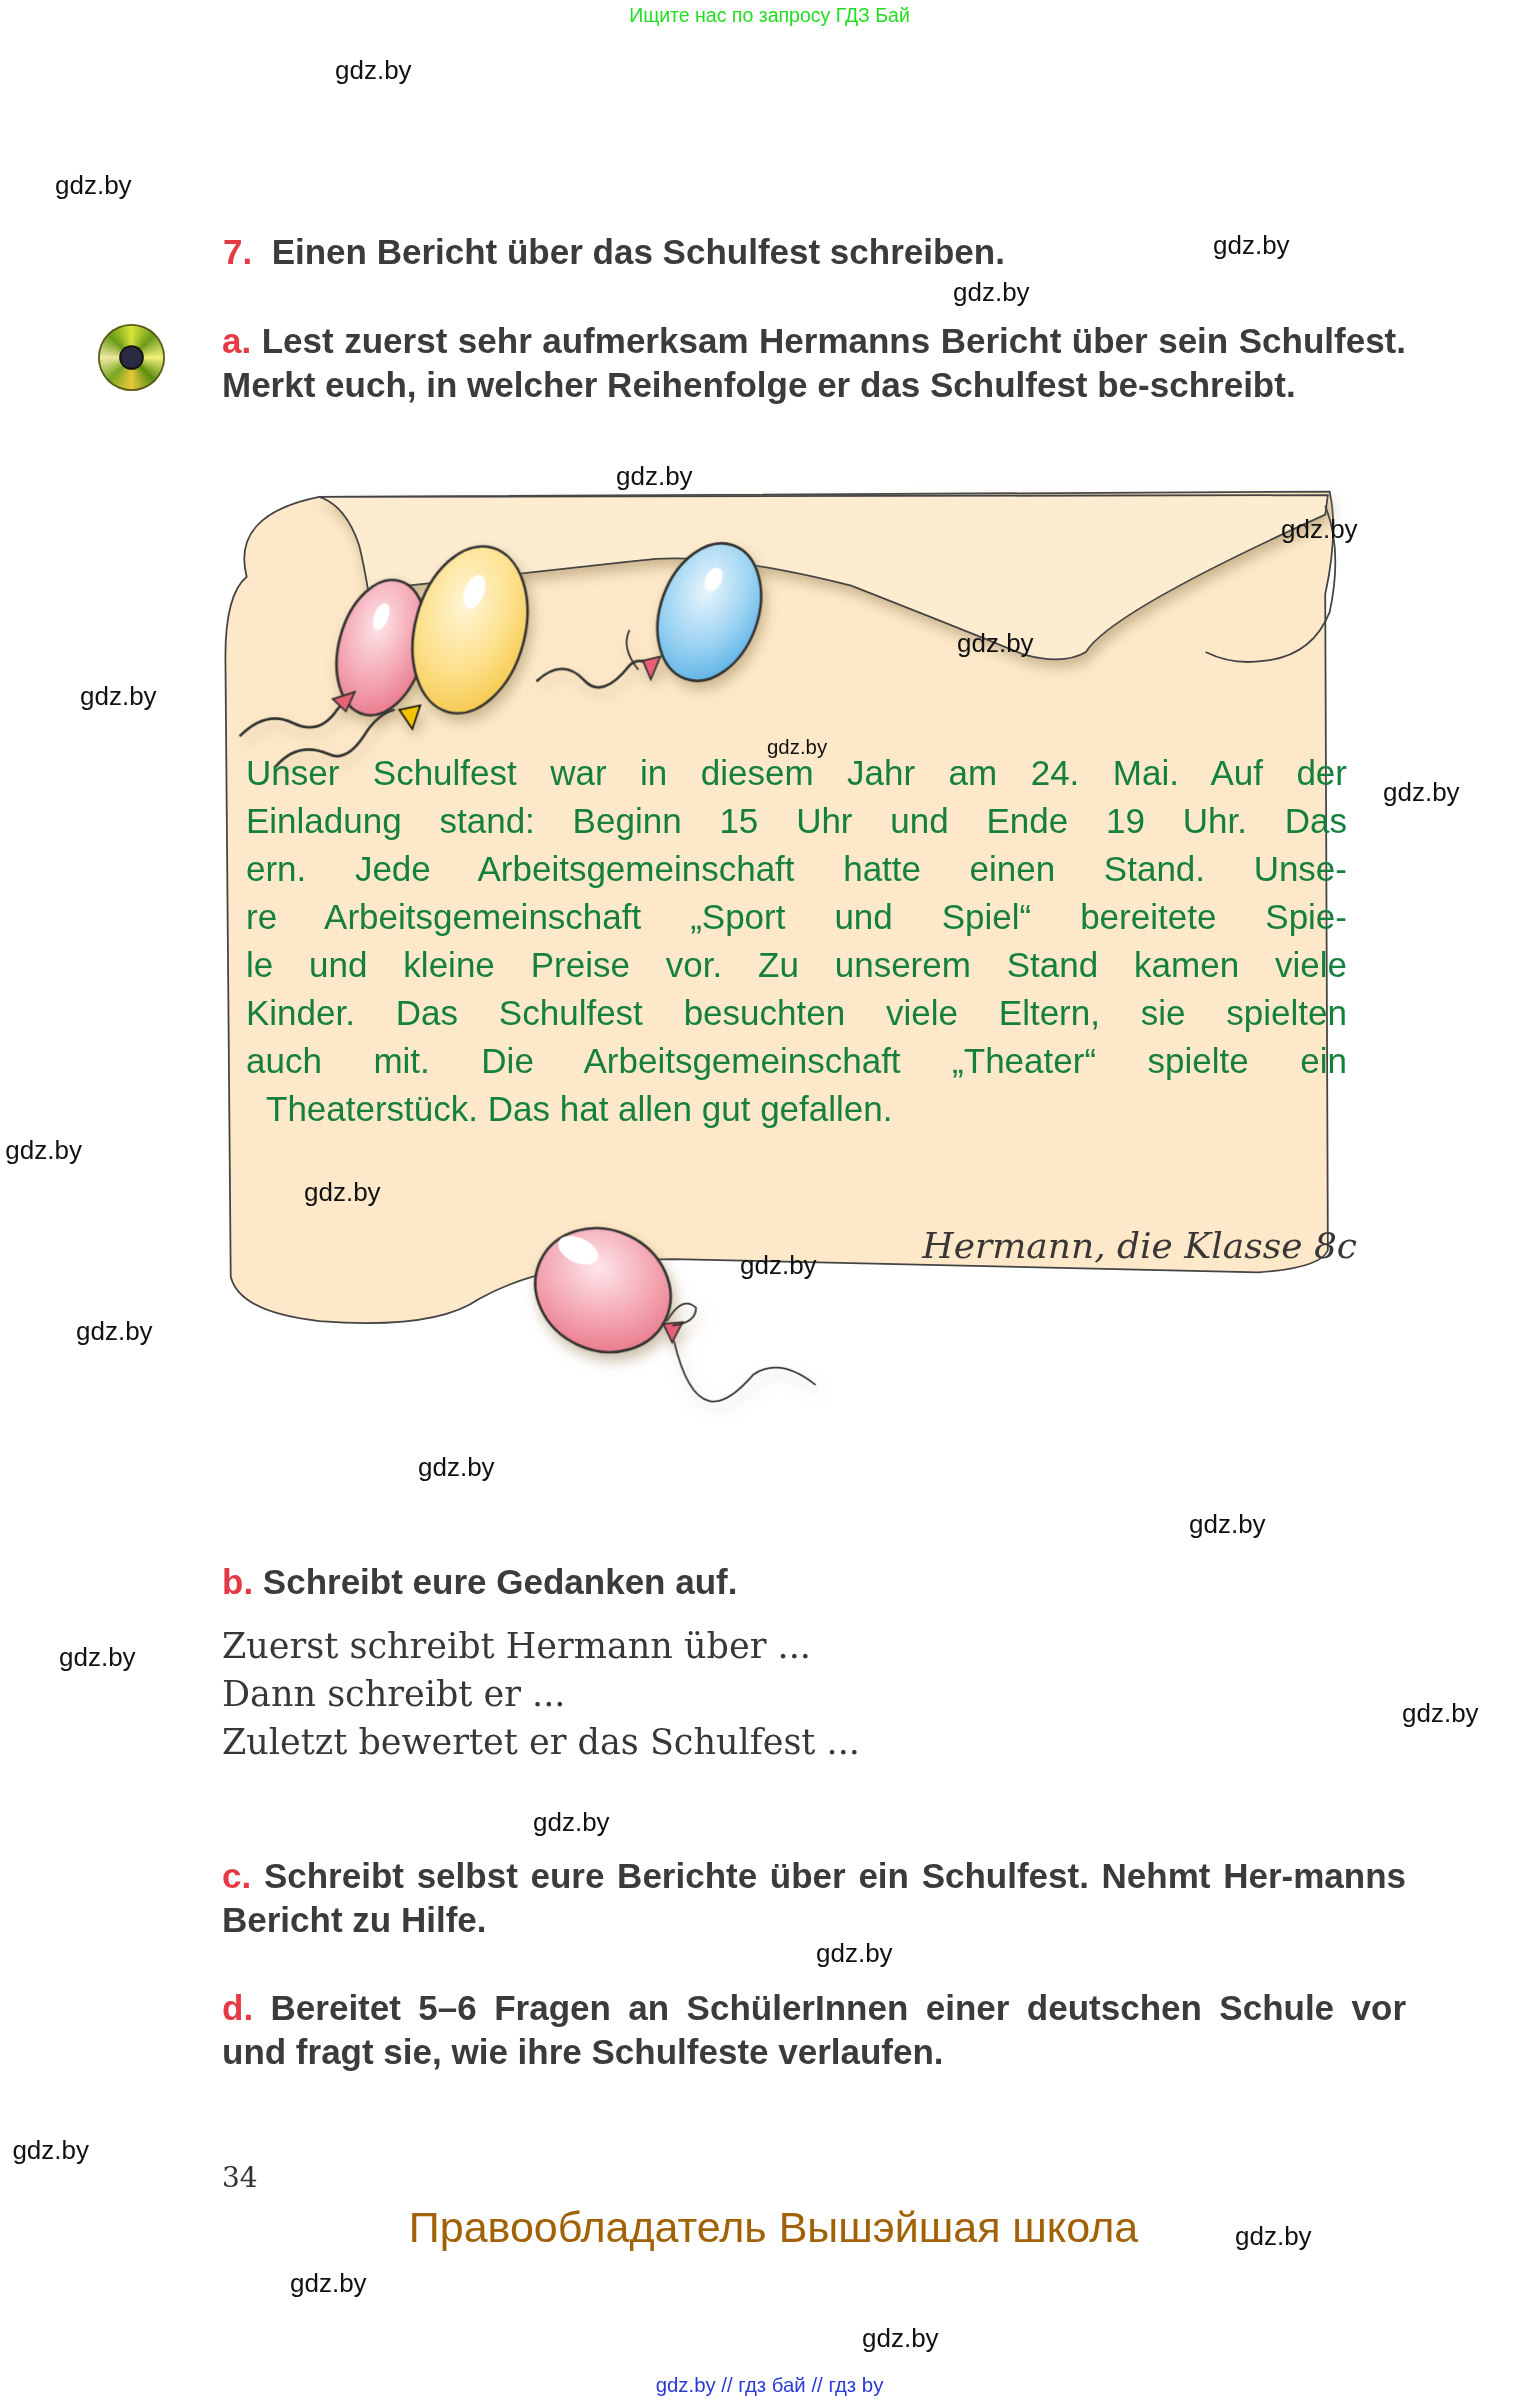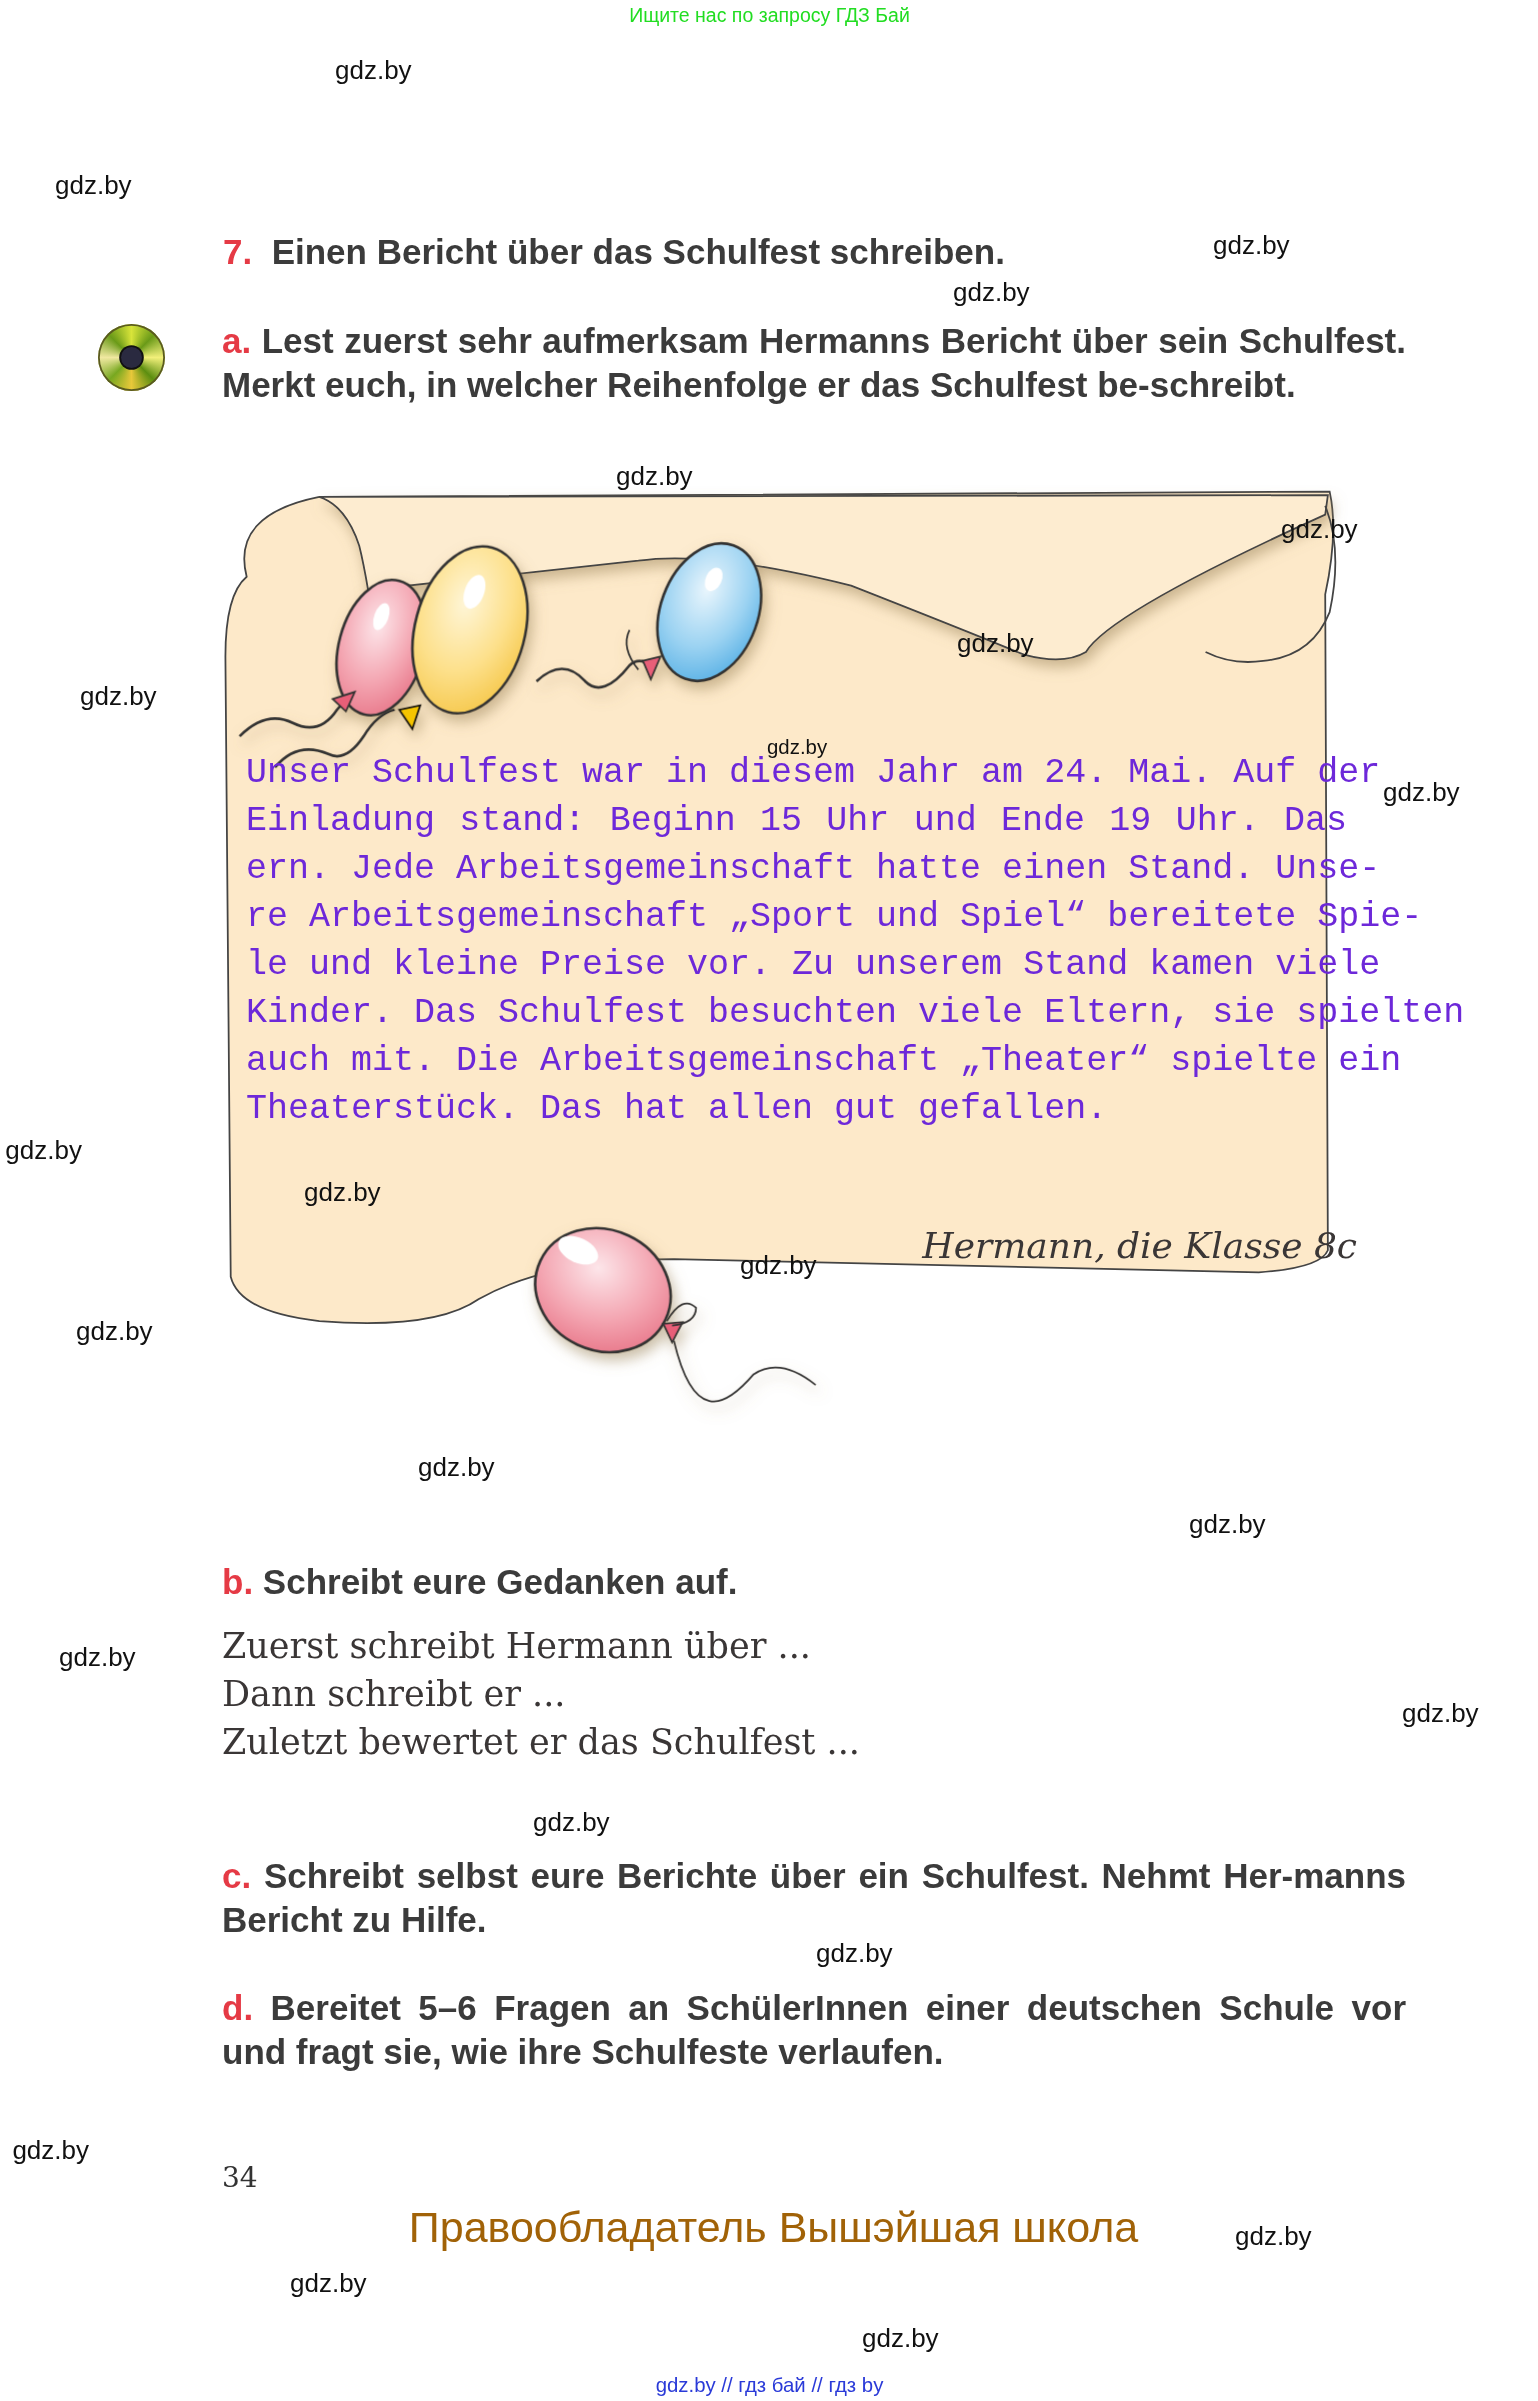--- a/index.html
+++ b/index.html
@@ -13,24 +13,24 @@
   .num { color: #e53a45; }
   .sub { position: absolute; left: 222px; width: 1184px; font-weight: bold; font-size: 35px;
          line-height: 44px; color: #3b3b3b; text-align: justify; }
   .cd-icon { position: absolute; left: 98px; top: 324px; width: 67px; height: 67px; border-radius: 50%;
              background: conic-gradient(#d8e43a, #6a9a18, #f2f07a, #5c8e10, #e8c83a, #78a820, #f0e8a0, #6a9a18, #d8e43a);
              box-shadow: inset 0 0 0 1.8px #5a5a20; }
   .cd-icon::after { content: ""; position: absolute; left: 23px; top: 23px; width: 21px; height: 21px;
                     border-radius: 50%; background: #2a2a40; box-shadow: 0 0 0 1.8px #111; }
   .scroll-svg { position: absolute; left: 213px; top: 479px; }
   .report { position: absolute; left: 246px; top: 749px; width: 1101px;
-            font-family: Liberation Mono, monospace; font-size: 35px; line-height: 48px; color: #6d28d9;
+            font-family: Liberation Sans, sans-serif; font-size: 35px; line-height: 48px; color: #15803d;
             text-align: justify; }
   .report .line { display: block; text-align: justify; text-align-last: justify; white-space: nowrap; }
-  .report .line.last { text-align-last: left; }
+  .report .line.last { text-align-last: left; margin-left: 20px; }
   .signature { position: absolute; left: 896px; top: 1225px; width: 461px; text-align: right;
                font-family: "DejaVu Serif", serif; font-style: italic; font-size: 36px; color: #3a3636; }
   .prompts { position: absolute; left: 222px; top: 1622px; font-family: "DejaVu Serif", serif;
              font-size: 35px; line-height: 48px; color: #3a3636; }
   .page-num { position: absolute; left: 222px; top: 2161px; font-family: "DejaVu Serif", serif; font-size: 28px; color: #333; }
   .rights { position: absolute; left: 0; width: 1539px; top: 2203px; text-align: center;
             font-size: 43px; color: #a16207; padding-left: 4px; }
   .footer-links { position: absolute; left: 0; width: 1539px; top: 2374px; text-align: center;
                   font-size: 20.4px; color: #2a3ad8; }
 </style>

